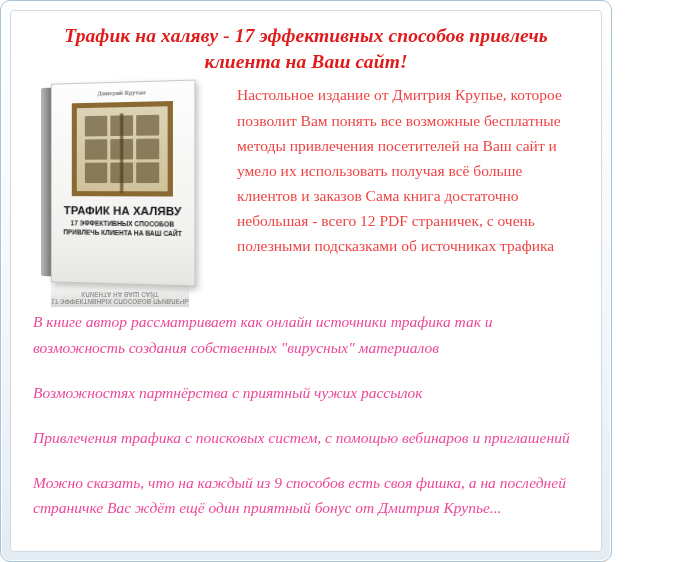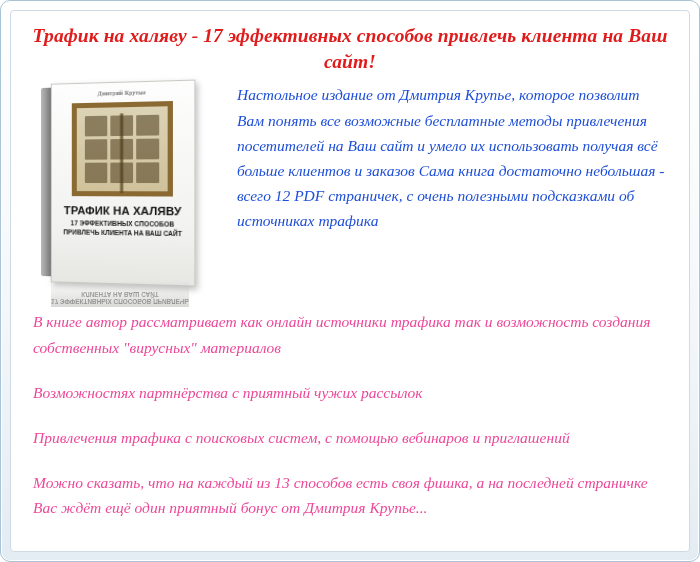--- a/index.html
+++ b/index.html
@@ -9,21 +9,21 @@
   body {
     width: 700px;
     height: 562px;
     background: #ffffff;
     font-family: "Liberation Serif", serif;
   }
 
   .page-frame {
     position: relative;
     box-sizing: border-box;
-    width: 700px;
+    width: 612px;
     height: 562px;
     padding: 9px;
     background: linear-gradient(180deg, #ffffff 0%, #f4f7fa 55%, #e3ecf3 100%);
     border: 1px solid #a8c4d6;
     border-radius: 10px;
     box-shadow: inset 0 0 0 1px #ffffff;
   }
 
   .inner-frame {
     position: relative;
@@ -160,24 +160,23 @@
     text-align: center;
     color: rgba(60,60,60,0.45);
     padding-top: 2px;
     box-sizing: border-box;
   }
 
   .intro {
     flex: 1 1 auto;
     margin: 2px 4px 0 0;
     font-family: "Liberation Serif", serif;
-    font-style: italic;
     font-size: 15.5px;
     line-height: 1.62;
-    color: #1d4ed8;
+    color: #ef4444;
     text-align: left;
   }
 
   .body-paras {
     margin: 2px 2px 0 6px;
   }
   .para {
     margin: 0 0 20px 0;
     font-family: "Liberation Serif", serif;
     font-style: italic;
@@ -222,17 +221,17 @@
         <div class="book-reflection">17 ЭФФЕКТИВНЫХ СПОСОБОВ ПРИВЛЕЧЬ КЛИЕНТА НА ВАШ САЙТ</div>
       </div>
 
       <p class="intro">Настольное издание от Дмитрия Крупье, которое позволит Вам понять все возможные бесплатные методы привлечения посетителей на Ваш сайт и умело их использовать получая всё больше клиентов и заказов Сама книга достаточно небольшая - всего 12 PDF страничек, с очень полезными подсказками об источниках трафика</p>
     </div>
 
     <div class="body-paras">
       <p class="para">В книге автор рассматривает как онлайн источники трафика так и возможность создания собственных "вирусных" материалов</p>
       <p class="para">Возможностях партнёрства с приятный чужих рассылок</p>
       <p class="para">Привлечения трафика с поисковых систем, с помощью вебинаров и приглашений</p>
-      <p class="para">Можно сказать, что на каждый из 13 способов есть своя фишка, а на последней страничке Вас ждёт ещё один приятный бонус от Дмитрия Крупье...</p>
+      <p class="para">Можно сказать, что на каждый из 9 способов есть своя фишка, а на последней страничке Вас ждёт ещё один приятный бонус от Дмитрия Крупье...</p>
     </div>
 
   </div>
 </div>
 
 </body></html>

